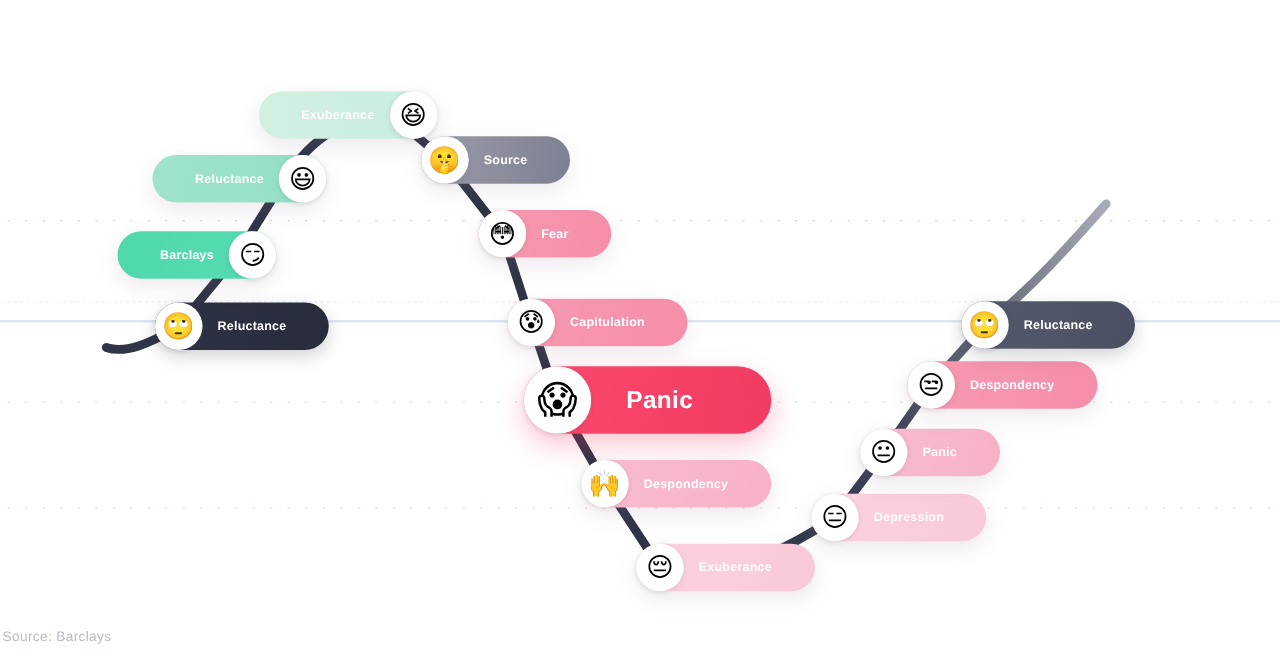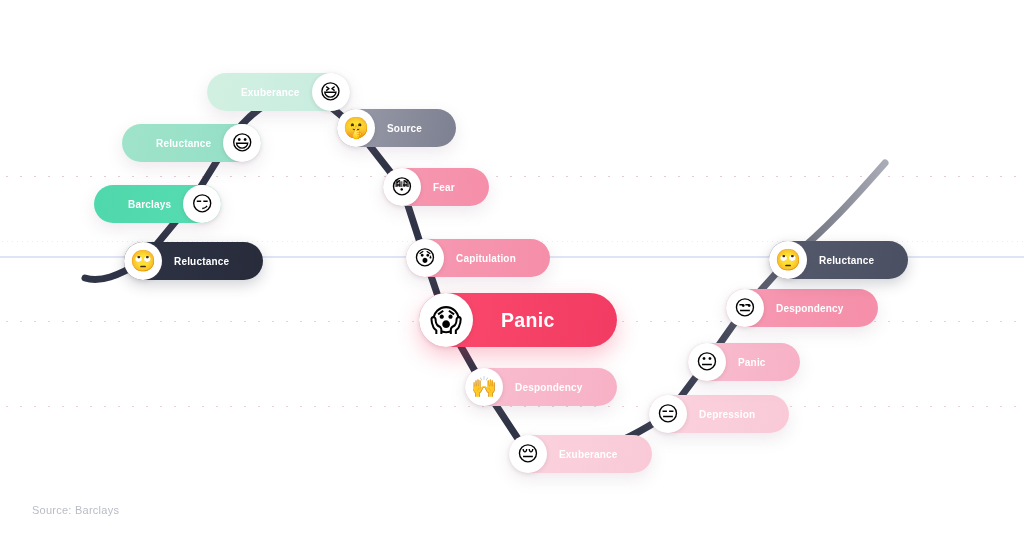--- a/index.html
+++ b/index.html
@@ -89,21 +89,21 @@
   .c-red      { background: linear-gradient(100deg,#fb4a6d 0%, #f23b62 100%); }
   .c-navy     { background: linear-gradient(100deg,#2f3446 0%, #272b3a 100%); }
   .c-slate    { background: linear-gradient(100deg,#555a6d 0%, #4a4f61 100%); }
 
   .node.shadow-soft { box-shadow: 0 6px 16px rgba(150,120,140,.16); }
   .node.shadow-red  { box-shadow: 0 9px 22px rgba(242,59,98,.30); }
   .node.shadow-dark { box-shadow: 0 5px 14px rgba(45,50,70,.22); }
 
   
   #source {
-    position: absolute; left: 32px; top: 504px;
+    position: absolute; left: 2px; top: 504px;
     font-size: 11px; color: #b9bcc6; letter-spacing: .25px;
   }
 </style>
 </head>
 <body>
 
 <div id="stage">
 
   <div class="grid-layer">
     <div class="gridline dotted g-top" style="top:176px;"></div>

